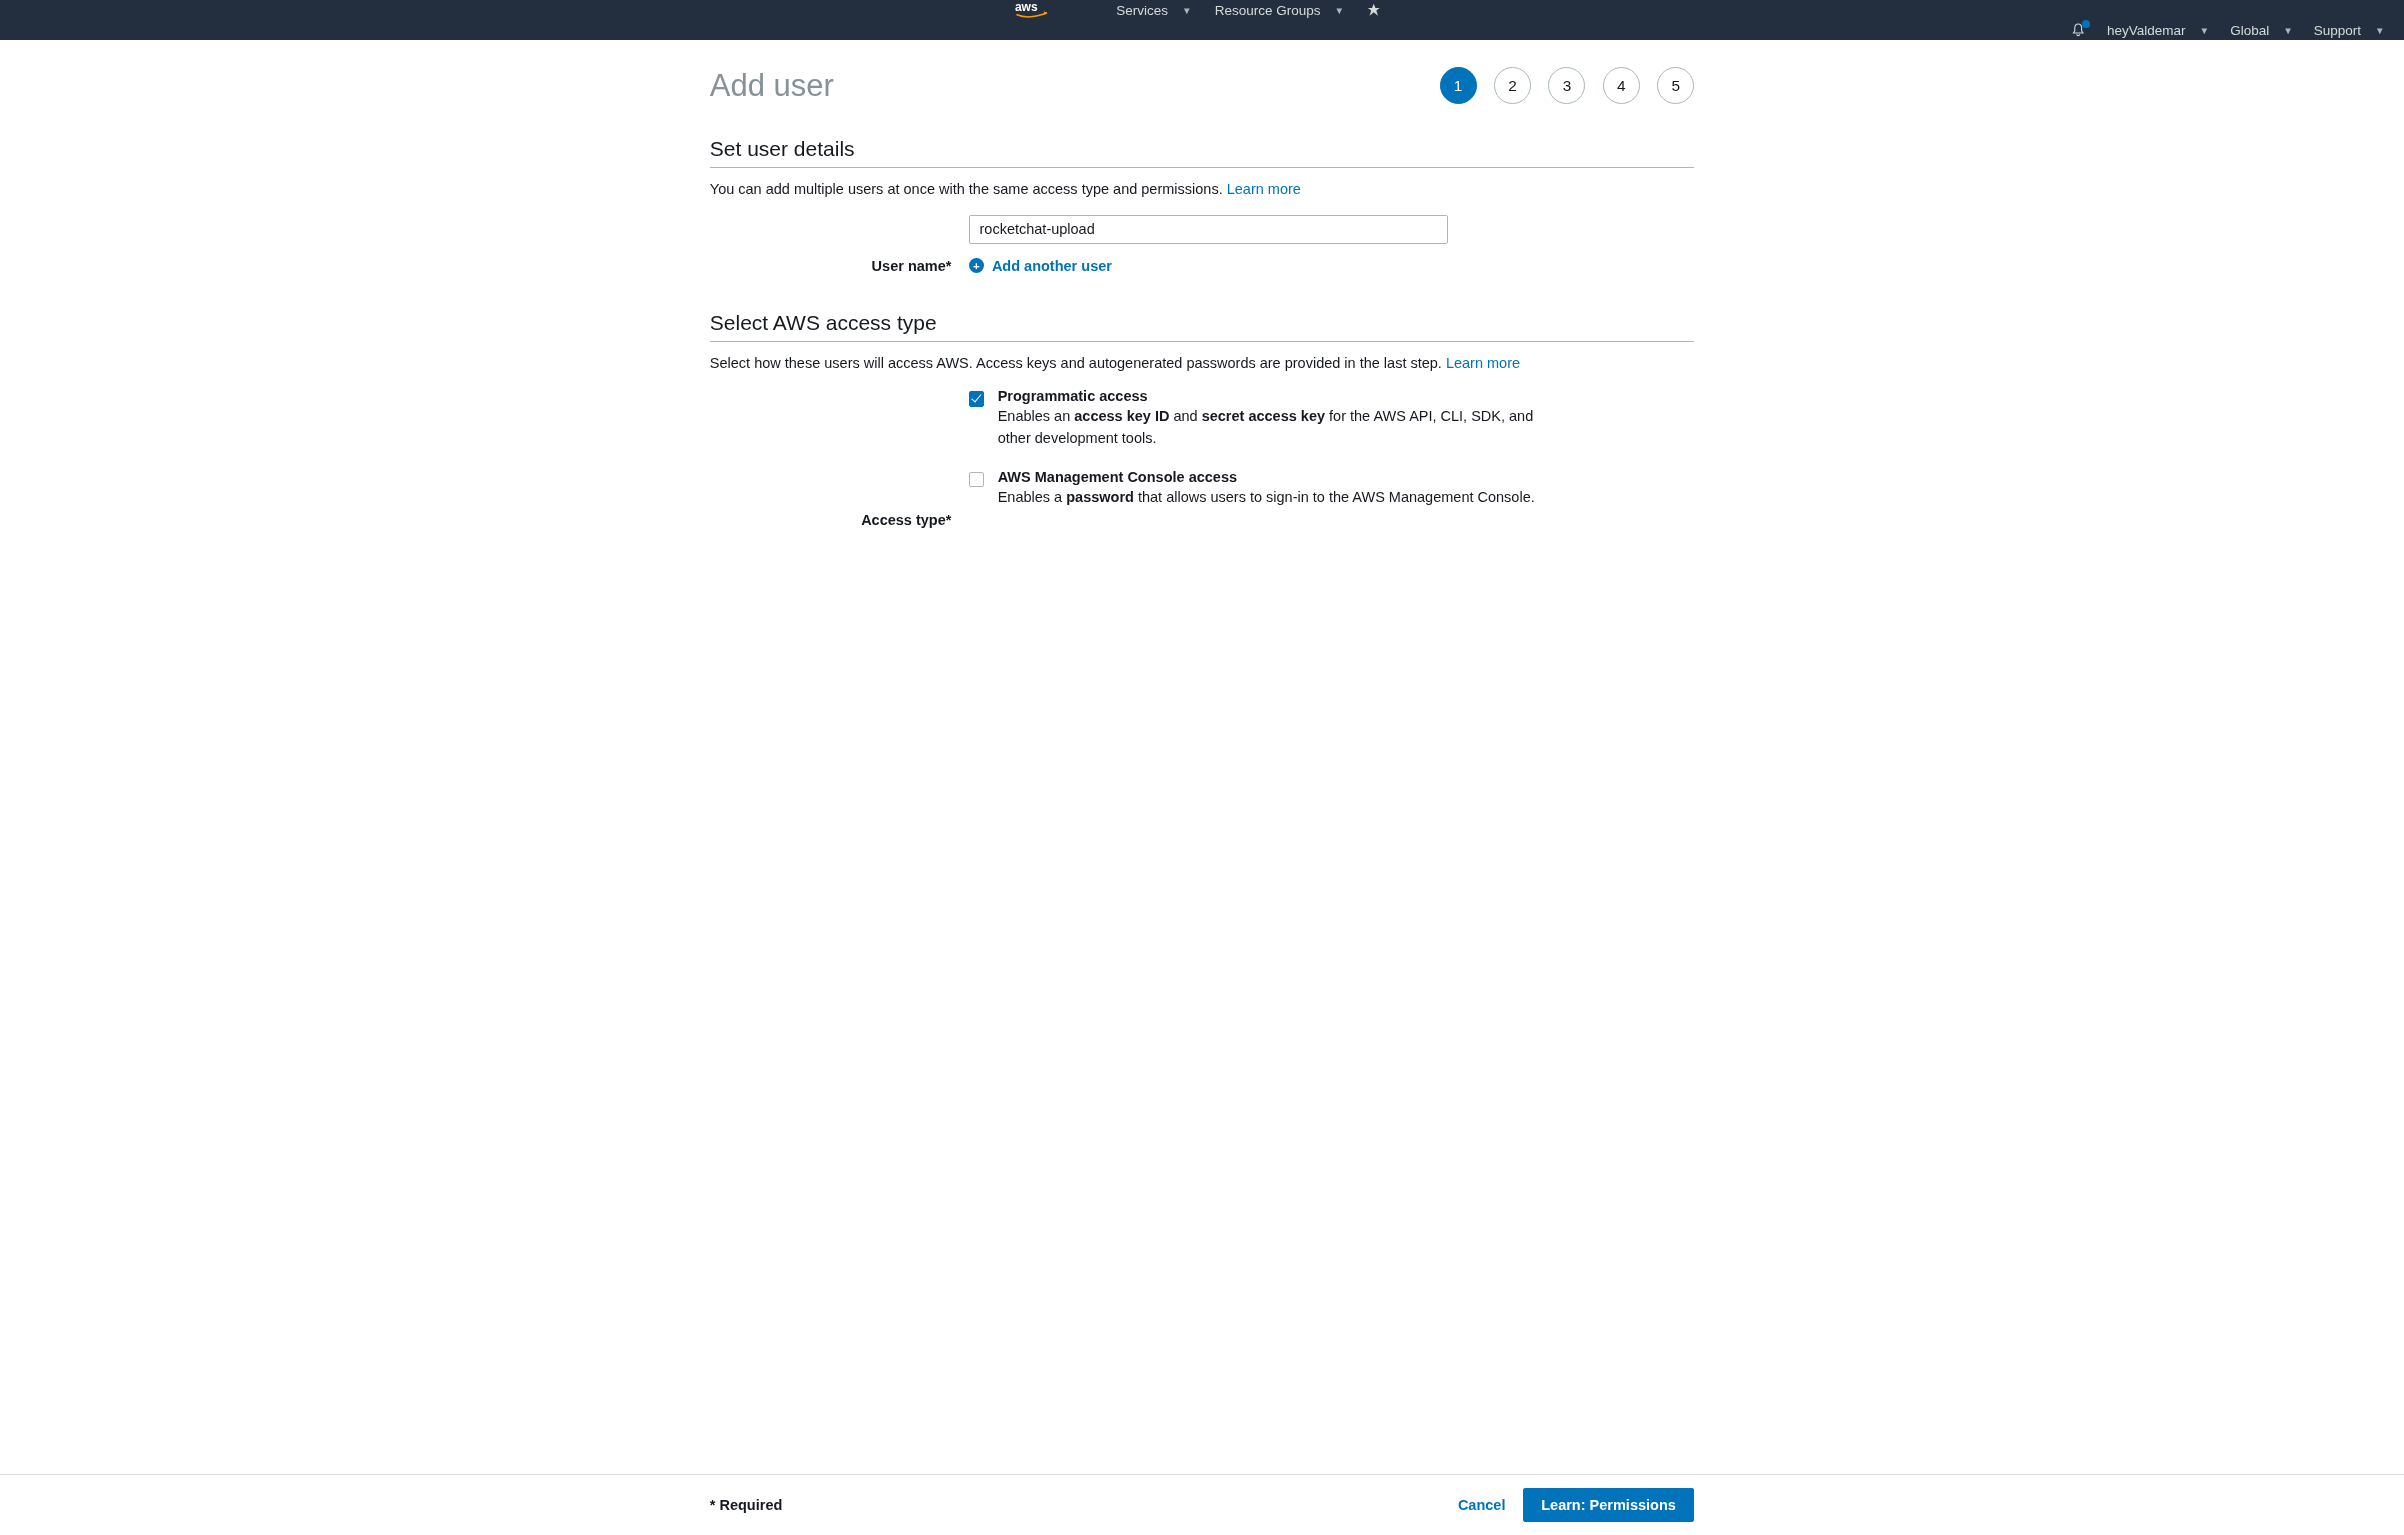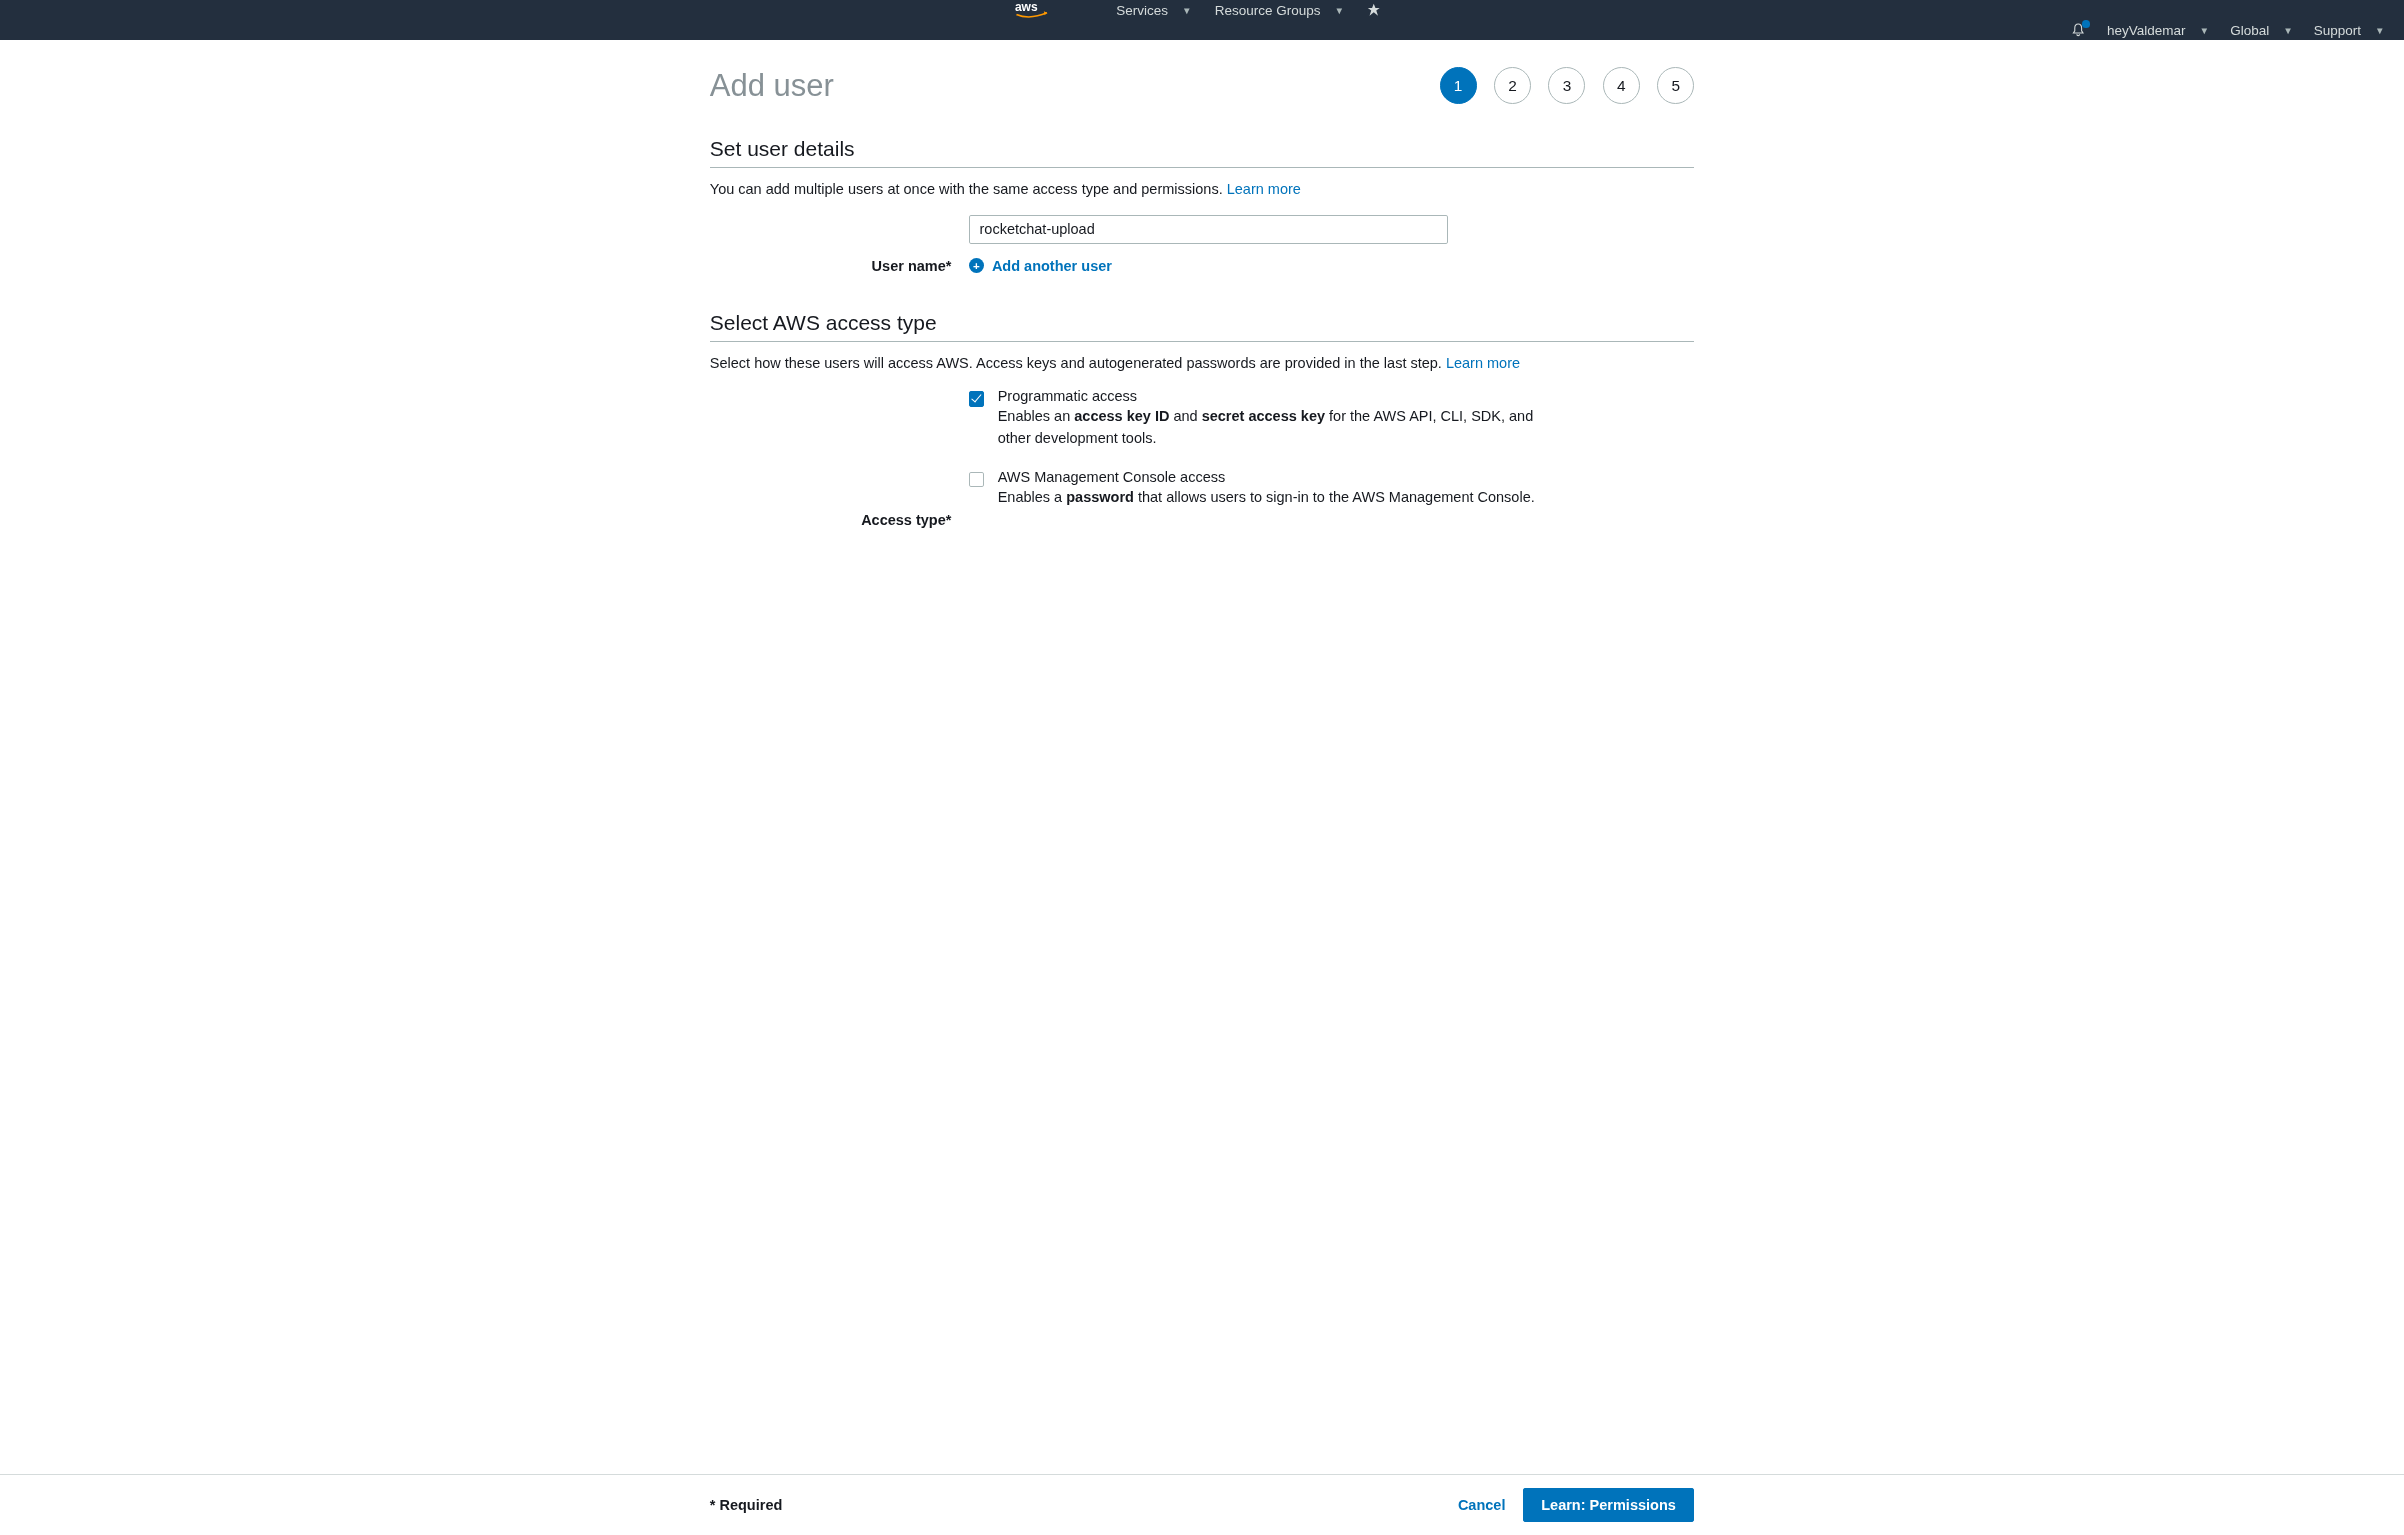--- a/index.html
+++ b/index.html
@@ -119,21 +119,21 @@
   width:15.4px; height:15.4px; border:1px solid #aab7b8; border-radius:1.9px; flex-shrink:0;
   margin-top:2.9px; position:relative; cursor:pointer; background:#fff;
 }
 .cb.checked { background:#0073bb; border-color:#0073bb; }
 .cb.checked::after {
   content:""; position:absolute; left:3.9px; top:0px;
   width:3.9px; height:8.7px; border:solid #fff; border-width:0 1.9px 1.9px 0;
   transform: rotate(40deg);
 }
 .opt-body { max-width: 560px; }
-.opt-title { font-weight:400; font-size:14.5px; margin-bottom:1.9px; }
+.opt-title { font-weight:700; font-size:14.5px; margin-bottom:1.9px; }
 .opt-desc { font-size:14.5px; color:#16191f; line-height:1.5; }
 .opt-desc b { font-weight:700; }
 
 
 .footer {
   position: fixed;
   left:0; right:0; bottom:0;
   background:#fff;
   border-top:1px solid #d5dbdb;
 }

